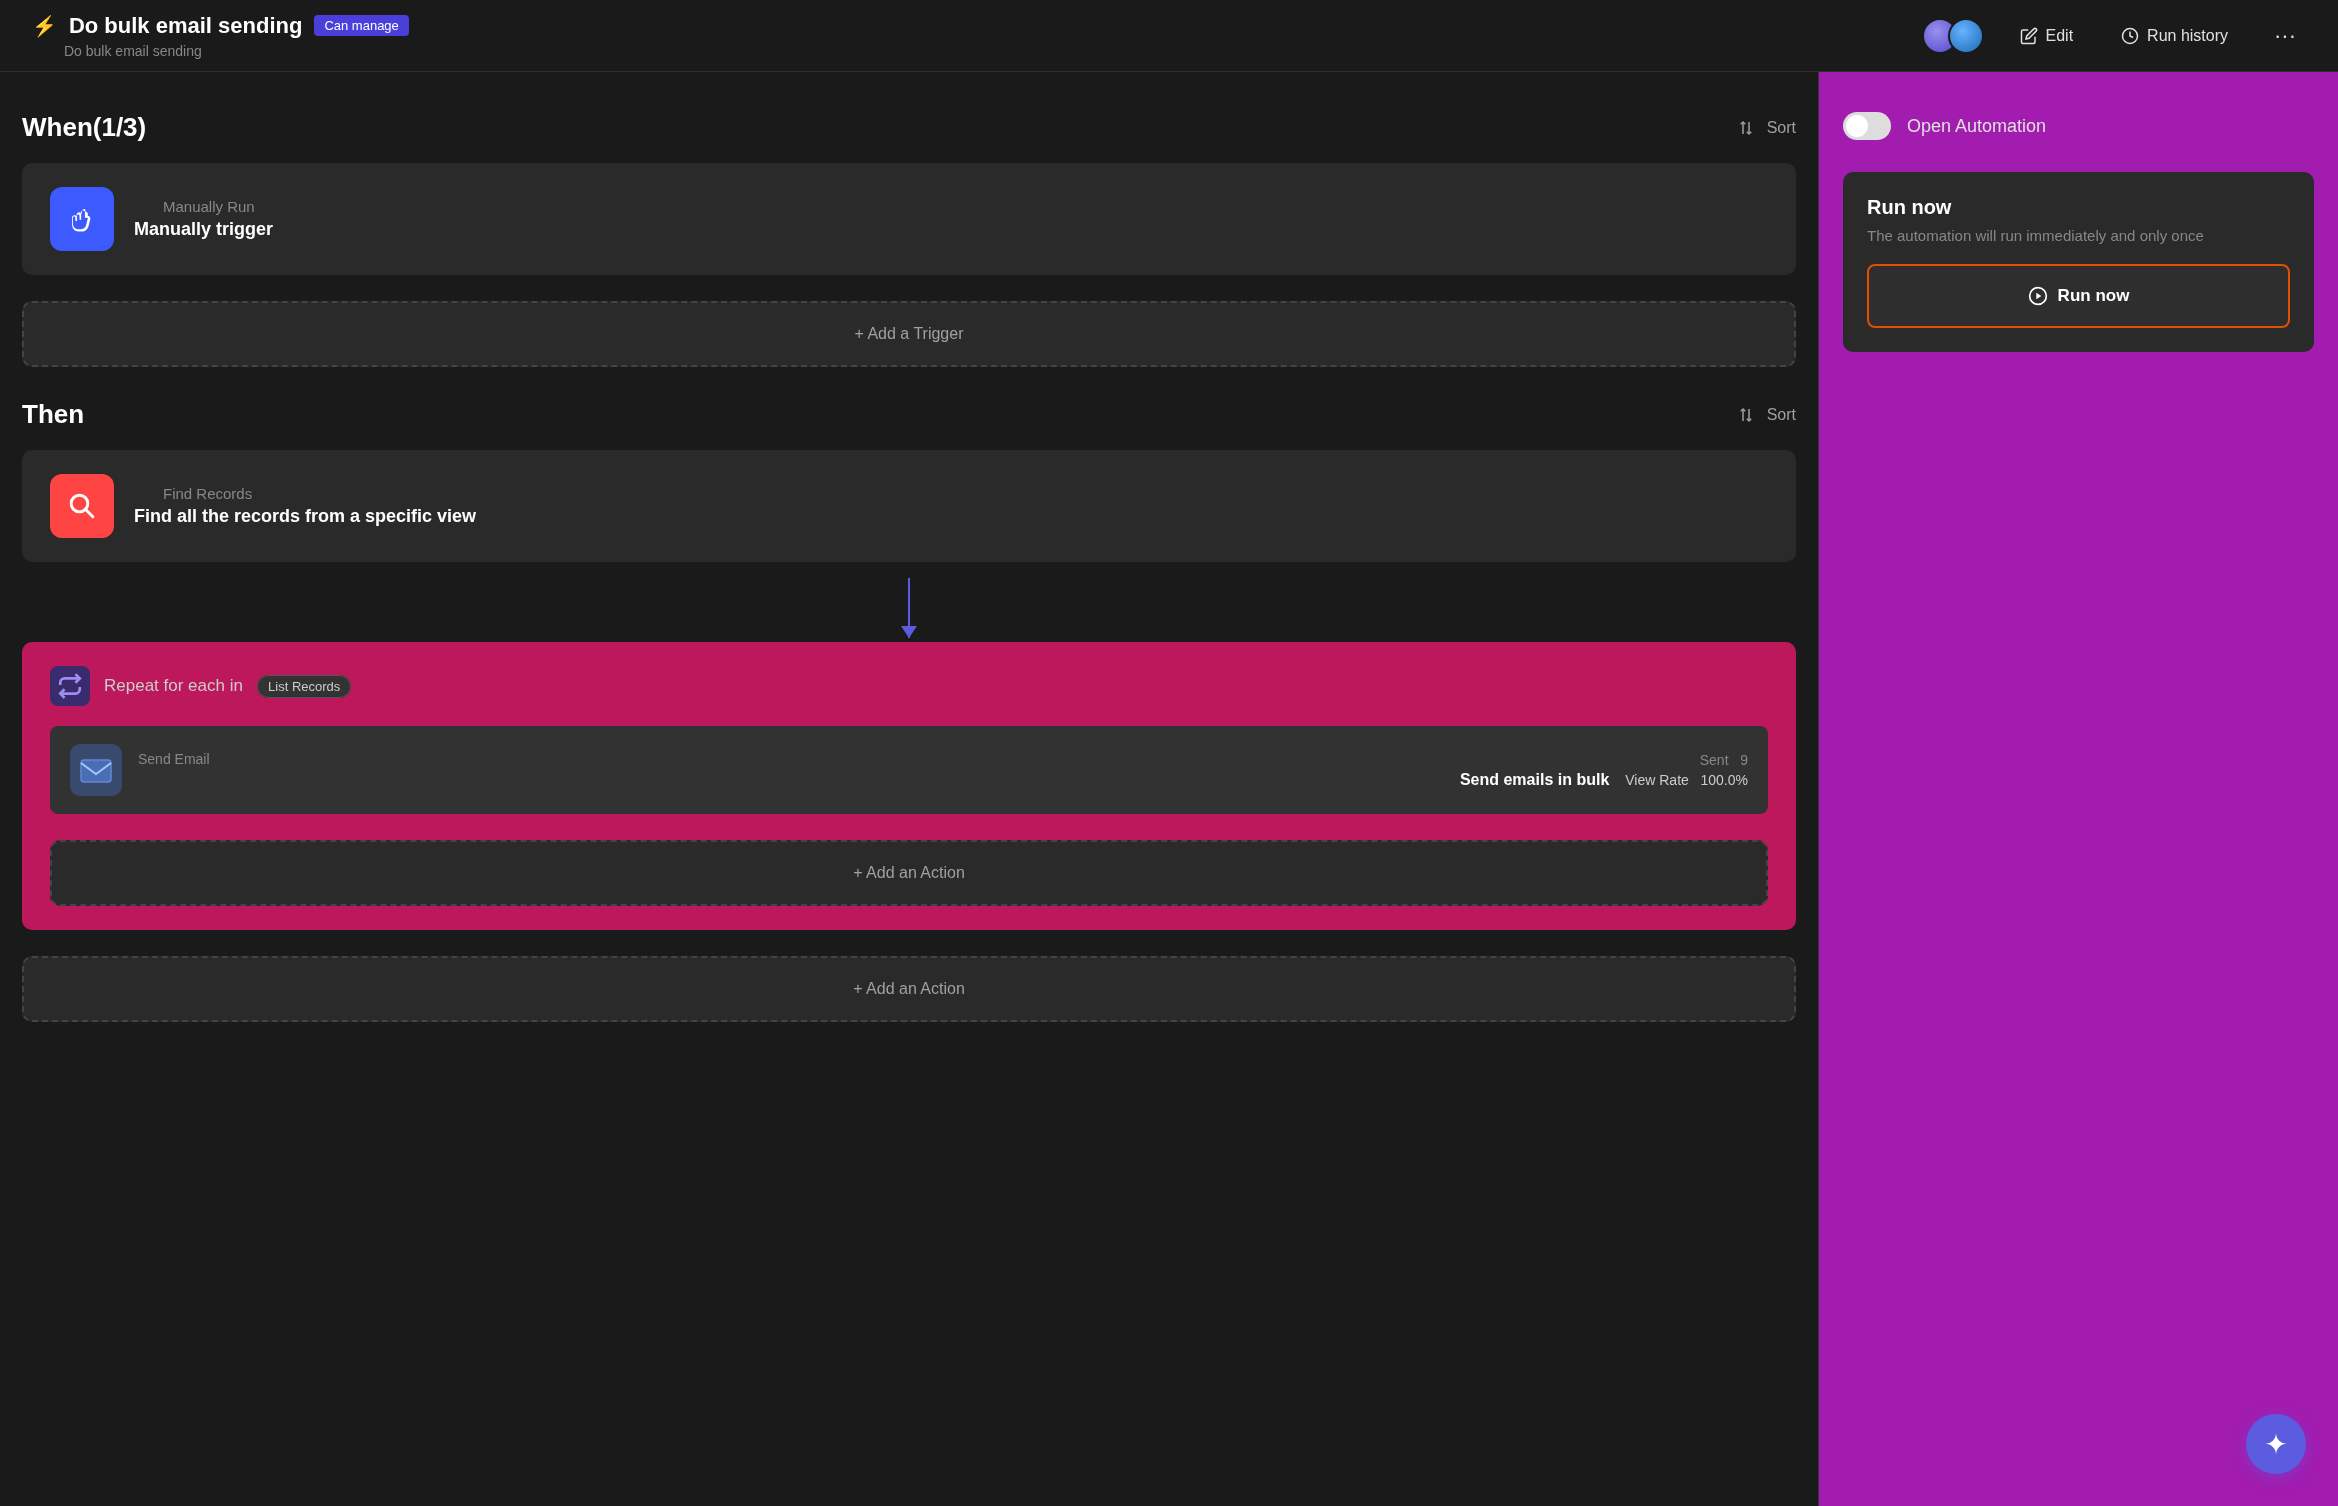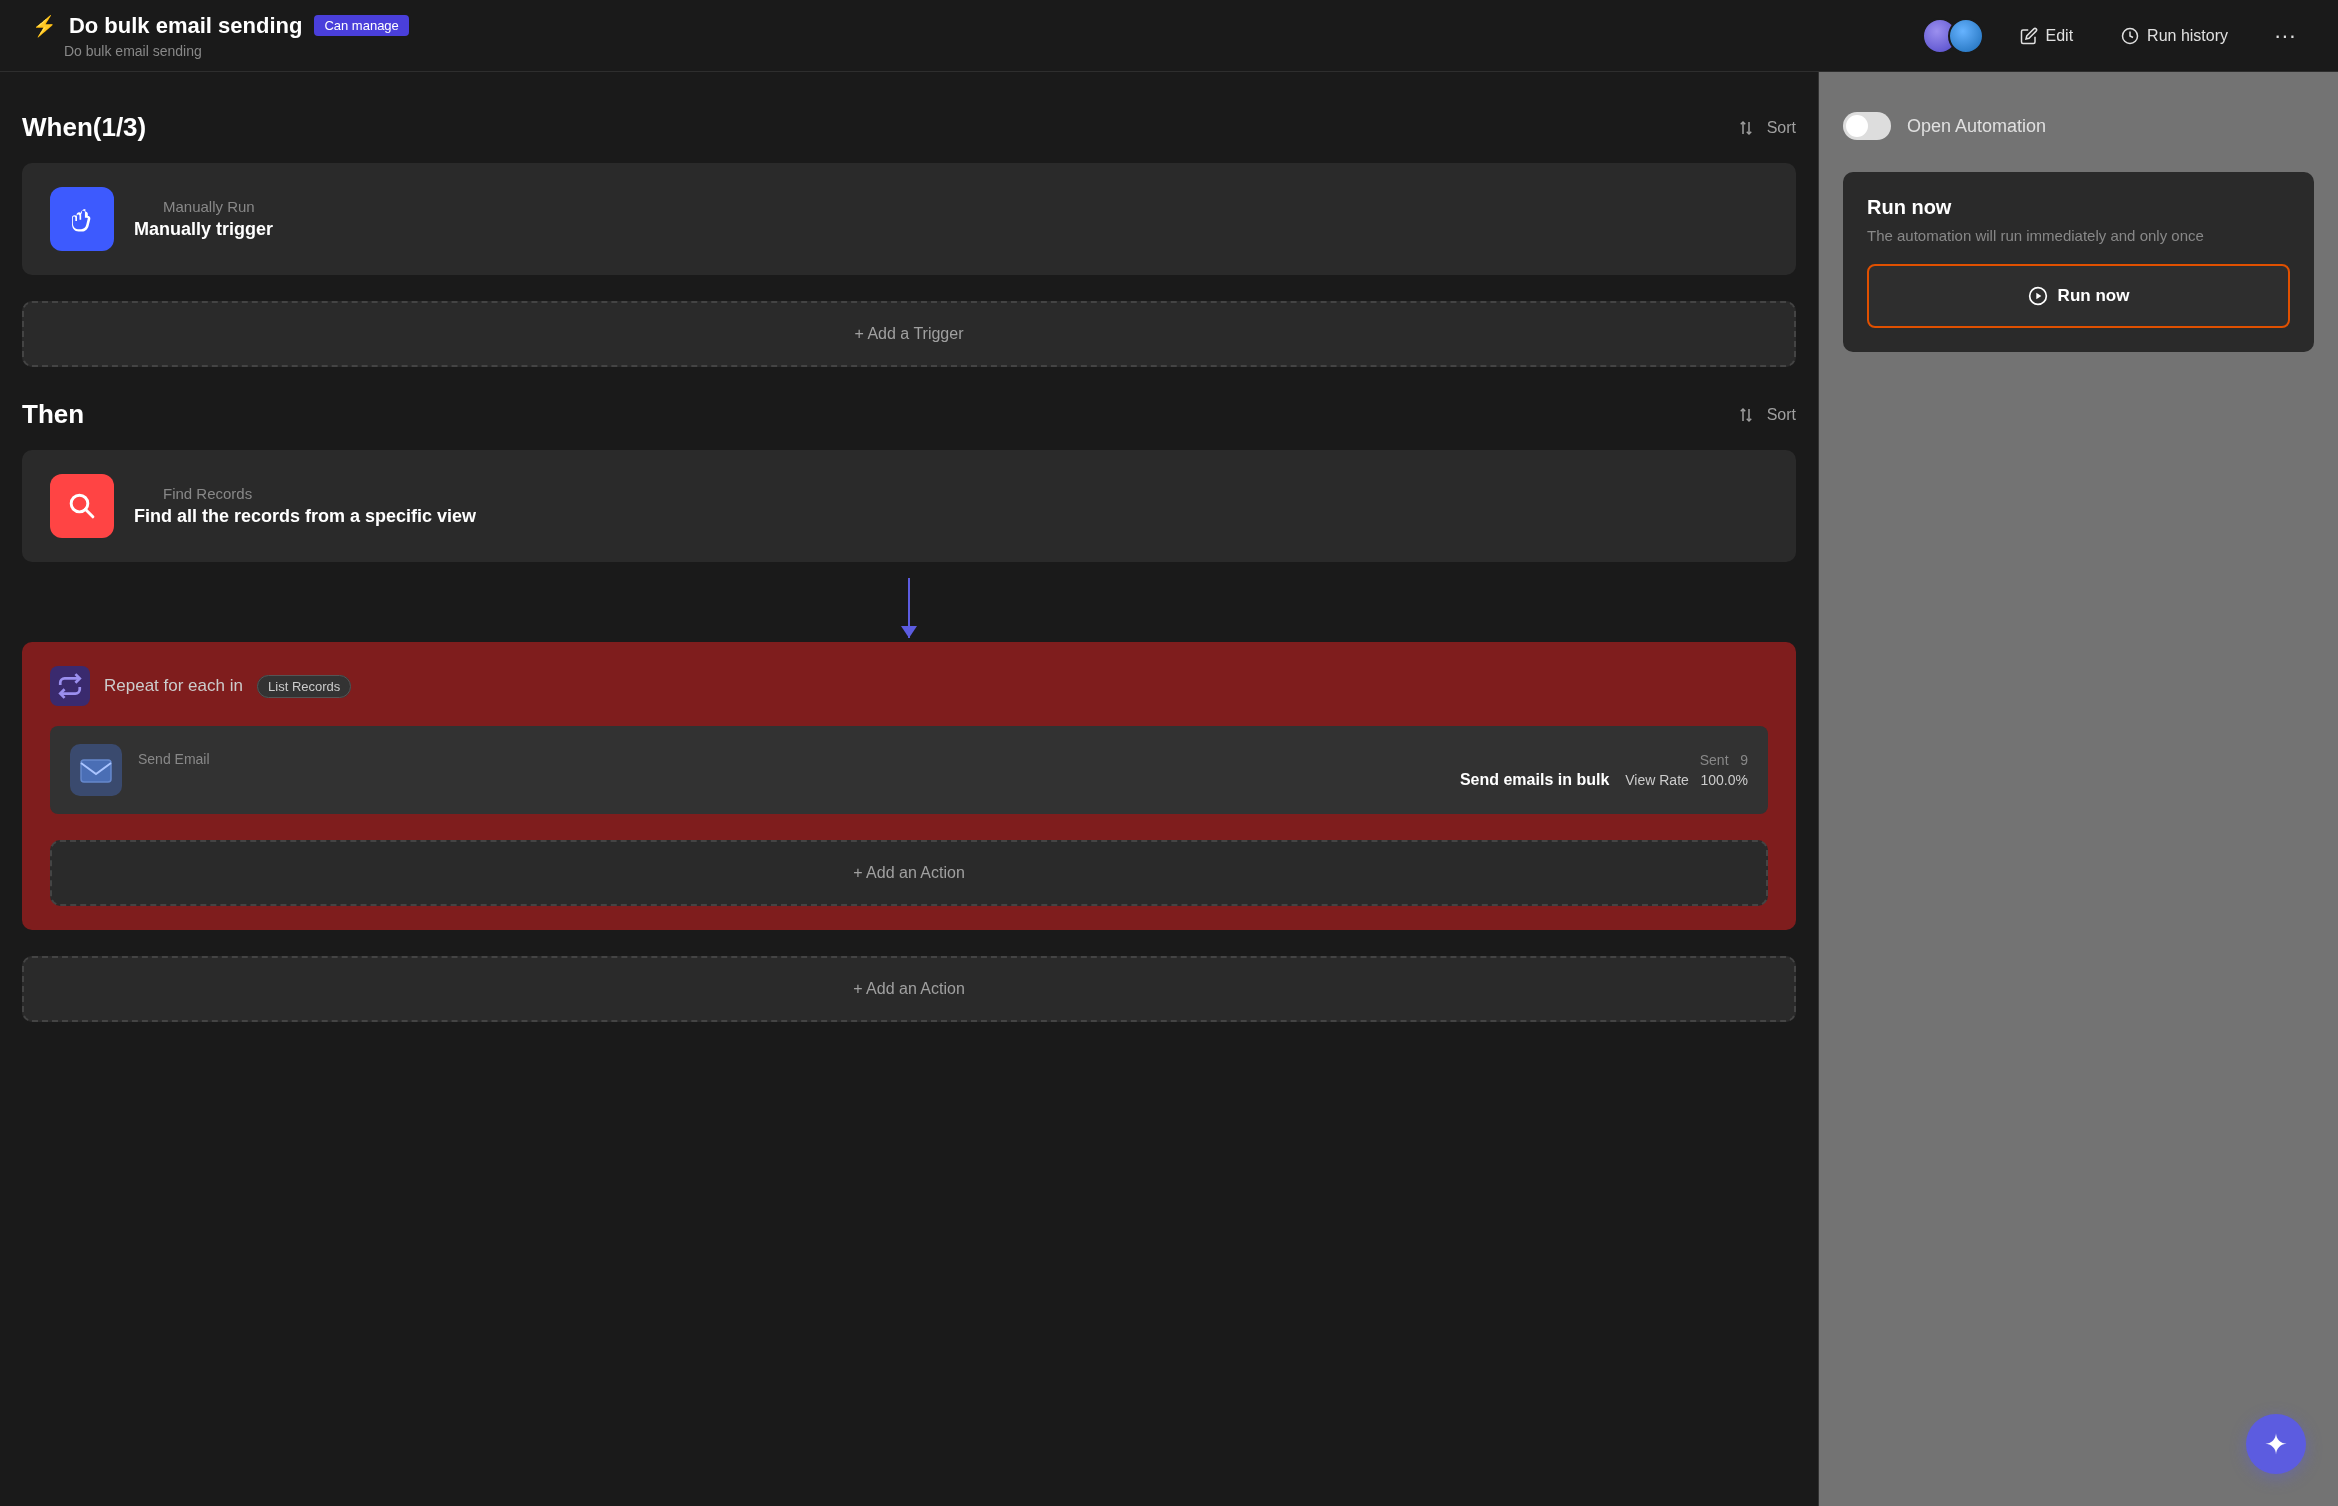--- a/index.html
+++ b/index.html
@@ -208,21 +208,21 @@
       transform: translateX(-50%);
       width: 0;
       height: 0;
       border-left: 8px solid transparent;
       border-right: 8px solid transparent;
       border-top: 12px solid #5c5ce0;
     }
 
     
     .repeat-card {
-      background: #7f1d1d;
+      background: #be185d;
       border-radius: 10px;
       padding: 24px 28px;
       margin-bottom: 16px;
     }
     .repeat-header {
       display: flex;
       align-items: center;
       gap: 14px;
       margin-bottom: 20px;
     }
@@ -292,21 +292,21 @@
       font-size: 14px;
       color: #888;
     }
     .view-rate span {
       color: #ccc;
     }
 
     
     .right-panel {
       width: 520px;
-      background: #737373;
+      background: #a21caf;
       border-left: 1px solid #333;
       padding: 24px;
       display: flex;
       flex-direction: column;
       gap: 16px;
     }
 
     
     .toggle-row {
       display: flex;

